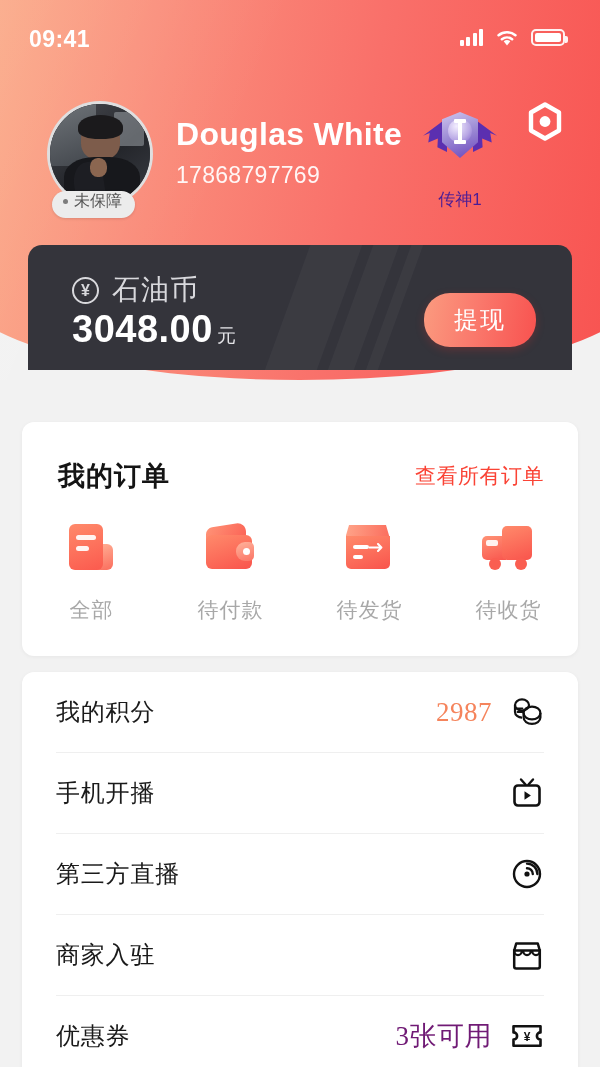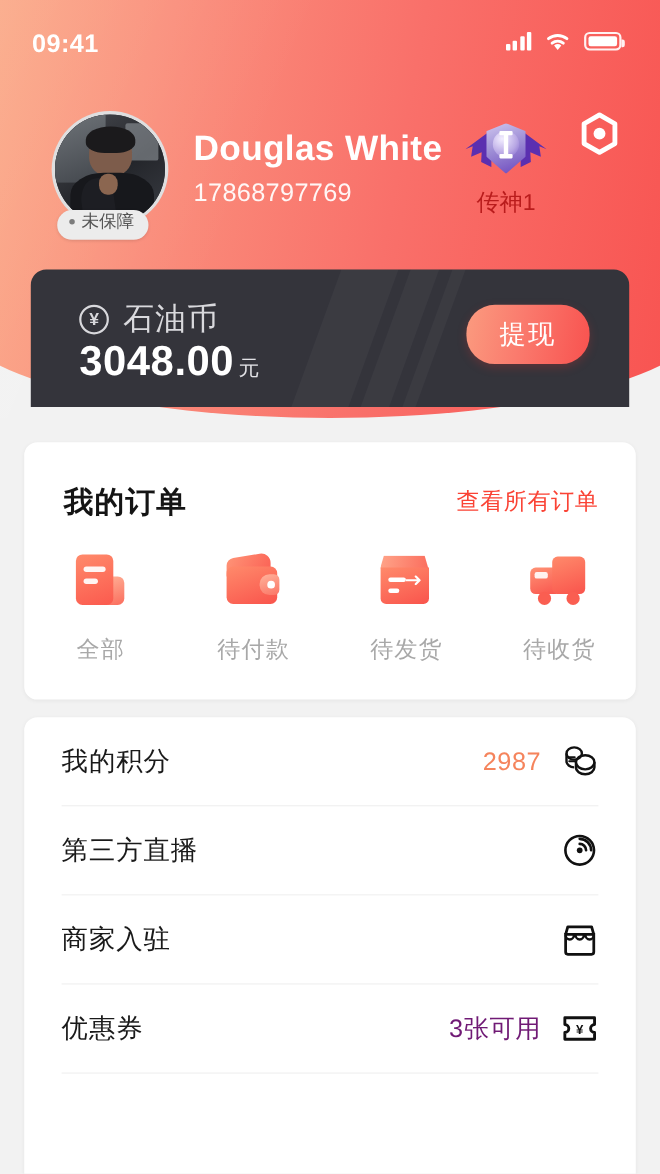--- a/index.html
+++ b/index.html
@@ -96,21 +96,21 @@
   }
   .orb {
     position:absolute; left:24px; top:11px; width:24px; height:24px; border-radius:50%;
     background:radial-gradient(circle at 35% 30%,#f3eeff,#b7a6e4 60%,#7a5ec9 100%);
   }
   .orb-i {
     position:absolute; left:34px; top:13px; width:4px; height:22px; background:#fff; border-radius:1px;
   }
   .orb-i::before { content:""; position:absolute; left:-4px; top:-2px; width:12px; height:4px; background:#fff; border-radius:1px; }
   .orb-i::after  { content:""; position:absolute; left:-4px; bottom:-1px; width:12px; height:4px; background:#fff; border-radius:1px; }
-  .level-label { color:#b91c1c; font-size:21px; font-weight:500; margin-top:0; }
+  .level-label { color:#4c1d95; font-size:17px; font-weight:500; margin-top:18px; }
 
   
   .settings { position:absolute; right:32px; top:100px; width:46px; height:46px; z-index:6; }
 
   
   .wallet {
     position:absolute; left:28px; top:245px; width:544px; height:125px; z-index:5;
     background:#34343b; border-radius:14px 14px 0 0;
     overflow:hidden;
   }
@@ -125,32 +125,33 @@
   .coin-row { position:absolute; left:44px; top:26px; display:flex; align-items:center; gap:13px; }
   .coin-ico {
     width:27px; height:27px; border-radius:50%; border:2px solid #d8d8dc;
     color:#d8d8dc; font-size:16px; line-height:23px; text-align:center; font-weight:600;
   }
   .coin-name { color:#d9d9dd; font-size:28px; letter-spacing:1px; }
   .amount-row { position:absolute; left:44px; top:63px; display:flex; align-items:baseline; gap:4px; }
   .amount { color:#fff; font-size:38px; font-weight:700; letter-spacing:.5px; }
   .amount-unit { color:#e2e2e6; font-size:19px; }
   .withdraw {
-    position:absolute; right:36px; top:32px;
+    position:absolute; right:36px; top:48px;
     background:linear-gradient(100deg,#fb9b7f 0%,#fa7a6d 45%,#f8524f 100%);
     color:#fff; font-size:24px; letter-spacing:2px;
     padding:11px 30px; border-radius:26px; border:none; cursor:pointer;
     box-shadow:0 3px 9px rgba(200,50,50,.28);
   }
 
   
   .card {
     position:absolute; left:22px; width:556px;
     background:#fff; border-radius:12px;
     box-shadow:0 1px 4px rgba(0,0,0,.05);
+    margin-top:20px;
   }
   .orders-card { top:402px; height:234px; }
   .orders-head { position:absolute; left:36px; right:34px; top:36px; display:flex; justify-content:space-between; align-items:center; }
   .orders-title { font-size:27px; font-weight:700; color:#141414; letter-spacing:1px; }
   .orders-all { font-size:21px; color:#fa4335; letter-spacing:.5px; cursor:pointer; }
   .orders-grid { position:absolute; left:0; right:0; top:100px; display:flex; }
   .order-item { flex:1; text-align:center; cursor:pointer; }
   .oi-icon { width:62px; height:56px; margin:0 auto 18px; position:relative; }
   .oi-label { font-size:21px; color:#a8a8a8; letter-spacing:1px; }
 
@@ -179,21 +180,21 @@
 
   
   .menu-card { top:652px; height:460px; }
   .menu-row {
     position:relative; height:81px; margin:0 34px;
     display:flex; align-items:center; justify-content:space-between;
     border-bottom:1px solid #efefef; cursor:pointer;
   }
   .menu-label { font-size:24px; color:#1a1a1a; letter-spacing:.8px; }
   .menu-right { display:flex; align-items:center; gap:18px; }
-  .menu-value { font-size:23px; letter-spacing:.5px; }
+  .menu-value { font-size:27px; letter-spacing:.5px;font-family:Liberation Serif, serif; }
   .menu-ico { width:34px; height:34px; display:flex; align-items:center; justify-content:center; }
 </style>
 </head>
 <body>
 
 <div id="app">
 
   <div class="header-wrap">
     <div class="header-bg">
       <div class="header-sheen"></div>
@@ -344,20 +345,33 @@
             <ellipse cx="11" cy="8" rx="7" ry="5.6" fill="none" stroke="#111" stroke-width="2.2"></ellipse>
             <path d="M4 8v7c0 3 3.1 5.6 7 5.6" fill="none" stroke="#111" stroke-width="2.2"></path>
             <path d="M6.5 11.5h5M6.5 15h5" stroke="#111" stroke-width="1.8" stroke-linecap="round"></path>
             <ellipse cx="21" cy="16" rx="8.4" ry="6.4" fill="none" stroke="#111" stroke-width="2.2"></ellipse>
             <path d="M12.6 16v4.6c0 3.5 3.8 6.3 8.4 6.3s8.4-2.8 8.4-6.3V16" fill="none" stroke="#111" stroke-width="2.2"></path>
           </svg>
         </span>
       </span>
     </div>
 
+    <div class="menu-row">
+      <span class="menu-label">手机开播</span>
+      <span class="menu-right">
+        <span class="menu-value"></span>
+        <span class="menu-ico">
+          <svg width="32" height="32" viewBox="0 0 32 32">
+            <path d="M10 2.5l4.5 5M22 2.5l-4.5 5" stroke="#111" stroke-width="2.4" stroke-linecap="round"></path>
+            <rect x="3.5" y="8.5" width="25" height="20" rx="3.4" fill="none" stroke="#111" stroke-width="2.6"></rect>
+            <path d="M13.5 14.2l6.4 4.3-6.4 4.3z" fill="#111"></path>
+          </svg>
+        </span>
+      </span>
+    </div>
 
     <div class="menu-row">
       <span class="menu-label">第三方直播</span>
       <span class="menu-right">
         <span class="menu-value"></span>
         <span class="menu-ico">
           <svg width="32" height="32" viewBox="0 0 32 32">
             <circle cx="16" cy="16" r="13" fill="none" stroke="#111" stroke-width="2.4"></circle>
             <path d="M16 5.6a10.4 10.4 0 0110.4 10.4" stroke="#111" stroke-width="2.4" fill="none" stroke-linecap="round"></path>
             <path d="M16 10.2a5.8 5.8 0 015.8 5.8" stroke="#111" stroke-width="2.4" fill="none" stroke-linecap="round"></path>

